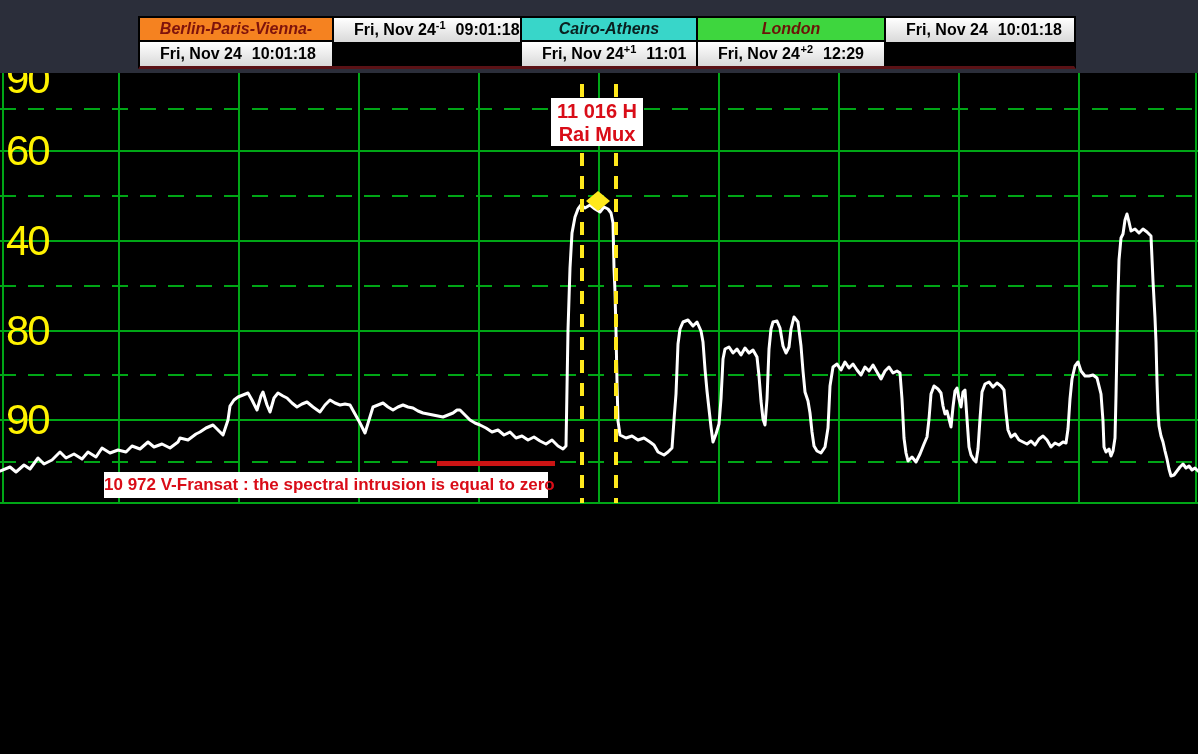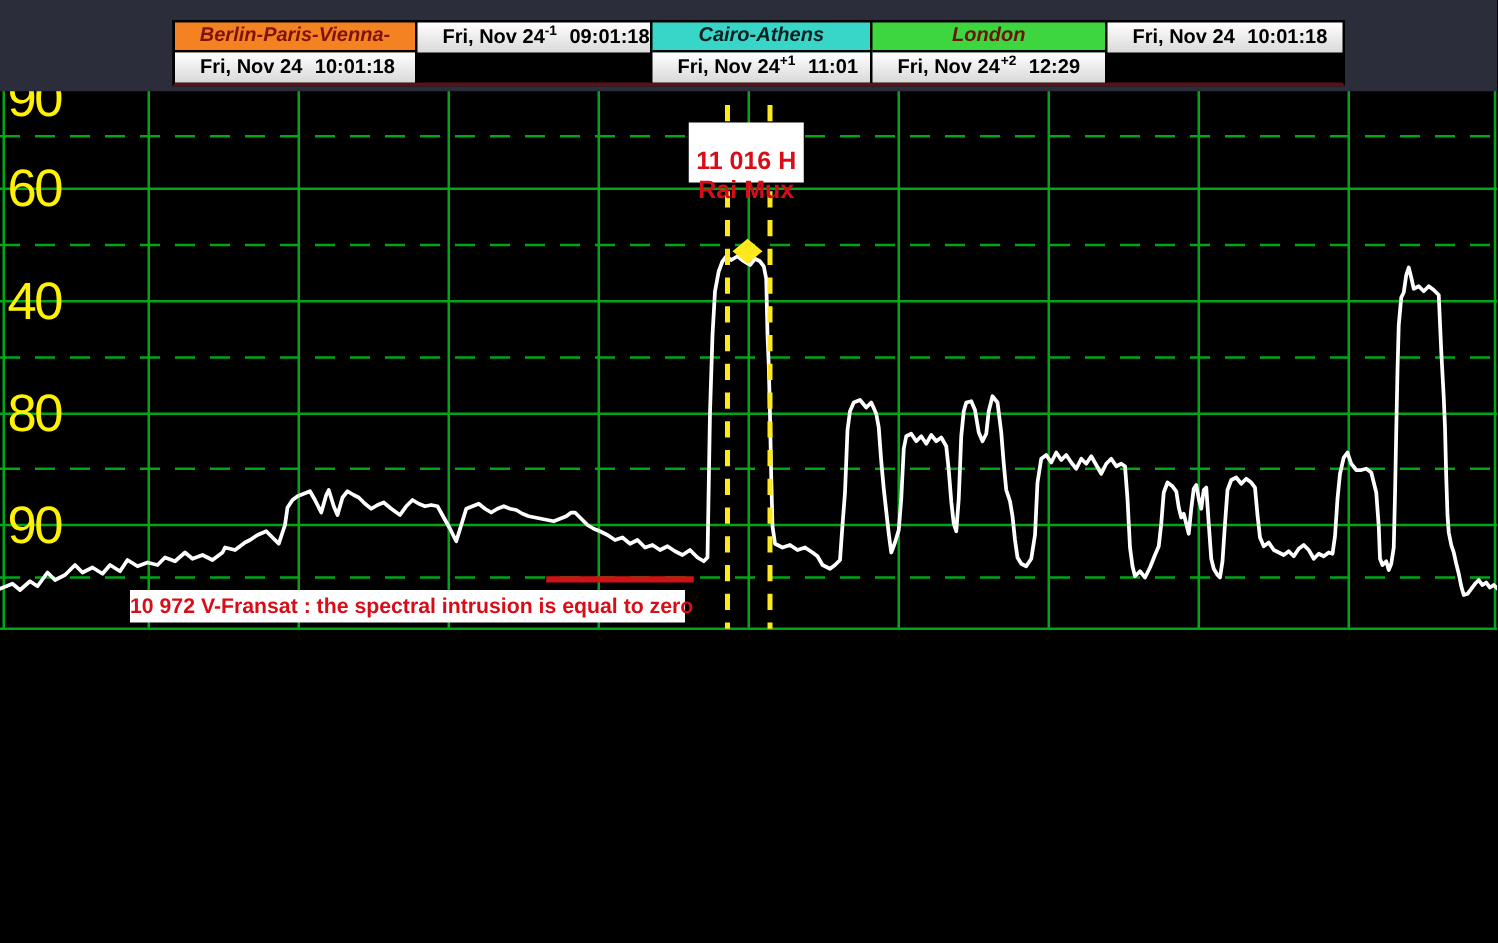--- a/index.html
+++ b/index.html
@@ -21,21 +21,21 @@
   .clock-sp{flex:1;}
   .clock-off{font-size:11px;font-weight:bold;transform:translateY(-5px);margin-right:10px;}
   .clock-hms{white-space:nowrap;}
 
   
   #spec-svg{position:absolute;left:0;top:66px;z-index:1;}
   .ylab{position:absolute;left:6px;width:64px;color:#FFF200;font-weight:normal;font-size:42px;
         letter-spacing:-2px;z-index:2;line-height:42px;}
   .marker-label{position:absolute;left:551px;top:98px;width:92px;height:48px;background:#fff;
         z-index:3;text-align:center;color:#D90D18;font-weight:bold;font-size:20px;line-height:23px;
-        padding-top:20px;box-sizing:border-box;}
+        padding-top:2px;box-sizing:border-box;}
   .annotation{position:absolute;left:104px;top:472px;width:444px;height:26px;background:#fff;
         z-index:3;text-align:center;color:#D90D18;font-weight:bold;font-size:17px;line-height:26px;
         white-space:nowrap;}
 
   
   .panel{position:absolute;left:0;top:506px;width:1198px;height:248px;background:#000;z-index:5;}
 </style>
 </head>
 <body>
 

